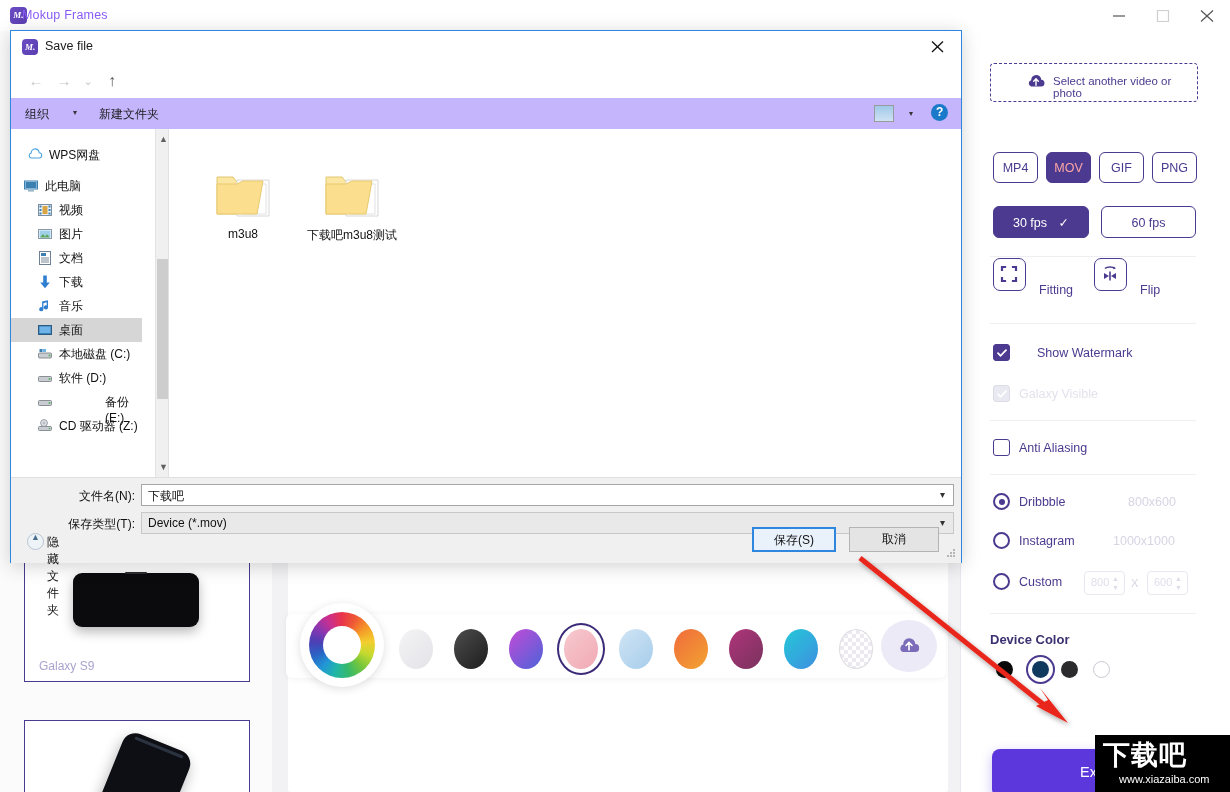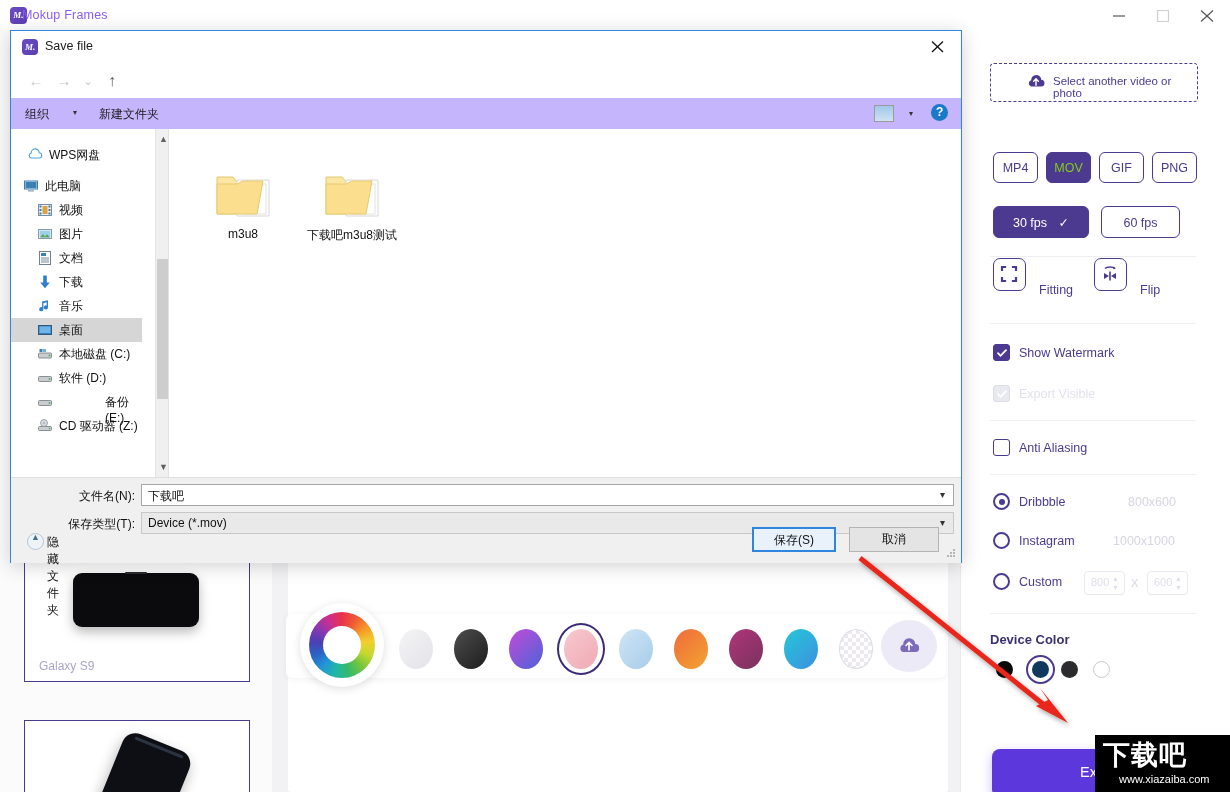--- a/index.html
+++ b/index.html
@@ -51,21 +51,21 @@
   #upload-pill{position:absolute;left:595px;top:6px;width:56px;height:52px;border-radius:50%;background:#eceaf6;}
   #upload-pill svg{position:absolute;left:16px;top:17px;}
 
   
   #right-panel{position:absolute;left:960px;top:0;width:270px;height:761px;background:#ffffff;border-left:1px solid #e8e8ee;}
   #select-another{position:absolute;left:29px;top:32px;width:206px;height:37px;border:1px dashed #4b3a8f;border-radius:4px;}
   #select-another .cl{position:absolute;left:35px;top:10px;}
   #select-another .lb{position:absolute;left:62px;top:11px;font-size:11.5px;color:#4b3a8f;}
   .fmt-btn{position:absolute;top:121px;width:45px;height:31px;border:1.4px solid #4b3a8f;border-radius:6px;
      font-size:12.5px;color:#4b3a8f;text-align:center;line-height:31px;box-sizing:border-box;background:#fff;}
-  .fmt-btn.on{background:#4b3a8f;color:#84cc16;}
+  .fmt-btn.on{background:#4b3a8f;color:#fca5a5;}
   .fps-btn{position:absolute;top:175px;height:32px;border:1.4px solid #4b3a8f;border-radius:6px;box-sizing:border-box;
      font-size:12.5px;color:#4b3a8f;text-align:center;line-height:32px;background:#fff;}
   .fps-btn.on{background:#4b3a8f;color:#fff;border-color:#4b3a8f;}
   .hr{position:absolute;left:29px;width:206px;height:1px;background:#eeeef3;}
   .sq-icon{position:absolute;width:33px;height:33px;border:1.6px solid #4b3a8f;border-radius:7px;box-sizing:border-box;}
   .opt-label{position:absolute;font-size:12.5px;color:#4b3a8f;}
   .cbox{position:absolute;width:17px;height:17px;border:1.8px solid #4b3a8f;border-radius:3px;box-sizing:border-box;background:#fff;}
   .cbox.on{background:#4b3a8f;}
   .cbox.off-dim{border-color:#dcdce6;background:#e9e9f1;}
   .radio{position:absolute;width:17px;height:17px;border:2px solid #4b3a8f;border-radius:50%;box-sizing:border-box;background:#fff;}
@@ -233,21 +233,21 @@
 
       <div class="fmt-btn" style="left:32px;">MP4</div>
       <div class="fmt-btn on" style="left:85px;">MOV</div>
       <div class="fmt-btn" style="left:138px;">GIF</div>
       <div class="fmt-btn" style="left:191px;">PNG</div>
 
       <div class="fps-btn on" style="left:32px;width:96px;">
         <span>30 fps</span>
         <span style="margin-left:8px;">✓</span>
       </div>
-      <div class="fps-btn" style="left:140px;width:79px;">60 fps</div>
+      <div class="fps-btn" style="left:140px;width:95px;">60 fps</div>
 
       <div class="hr" style="top:225px;"></div>
 
       <div class="sq-icon" style="left:32px;top:227px;">
         <svg width="30" height="30" viewBox="0 0 30 30">
           <path d="M8 11V8h3M22 11V8h-3M8 19v3h3M22 19v3h-3" stroke="#4b3a8f" stroke-width="2.2" fill="none" stroke-linecap="square"></path>
         </svg>
       </div>
       <div class="opt-label" style="left:78px;top:252px;">Fitting</div>
       <div class="sq-icon" style="left:133px;top:227px;">
@@ -261,28 +261,28 @@
       </div>
       <div class="opt-label" style="left:179px;top:252px;">Flip</div>
 
       <div class="hr" style="top:292px;"></div>
 
       <div class="cbox on" style="left:32px;top:313px;">
         <svg width="14" height="14" viewBox="0 0 14 14" style="position:absolute;left:0.5px;top:0.5px;">
           <path d="M3 7.2l2.5 2.6L11 4.2" stroke="#fff" stroke-width="1.8" fill="none" stroke-linecap="round"></path>
           </svg>
       </div>
-      <div class="opt-label" style="left:58px;top:315px;text-align:center;">Show Watermark</div>
+      <div class="opt-label" style="left:76px;top:315px;text-align:center;">Show Watermark</div>
 
       <div class="cbox off-dim" style="left:32px;top:354px;">
         <svg width="14" height="14" viewBox="0 0 14 14" style="position:absolute;left:0.5px;top:0.5px;">
           <path d="M3 7.2l2.5 2.6L11 4.2" stroke="#fff" stroke-width="1.8" fill="none" stroke-linecap="round"></path>
           </svg>
       </div>
-      <div class="opt-label" style="left:58px;top:356px;color:#e3e2ec;">Export Visible</div>
+      <div class="opt-label" style="left:58px;top:356px;color:#e3e2ec;">Galaxy Visible</div>
 
       <div class="hr" style="top:389px;"></div>
 
       <div class="cbox" style="left:32px;top:408px;"></div>
       <div class="opt-label" style="left:58px;top:410px;">Anti Aliasing</div>
 
       <div class="hr" style="top:443px;"></div>
 
       <div class="radio on" style="left:32px;top:462px;"></div>
       <div class="opt-label" style="left:58px;top:464px;">Dribbble</div>

